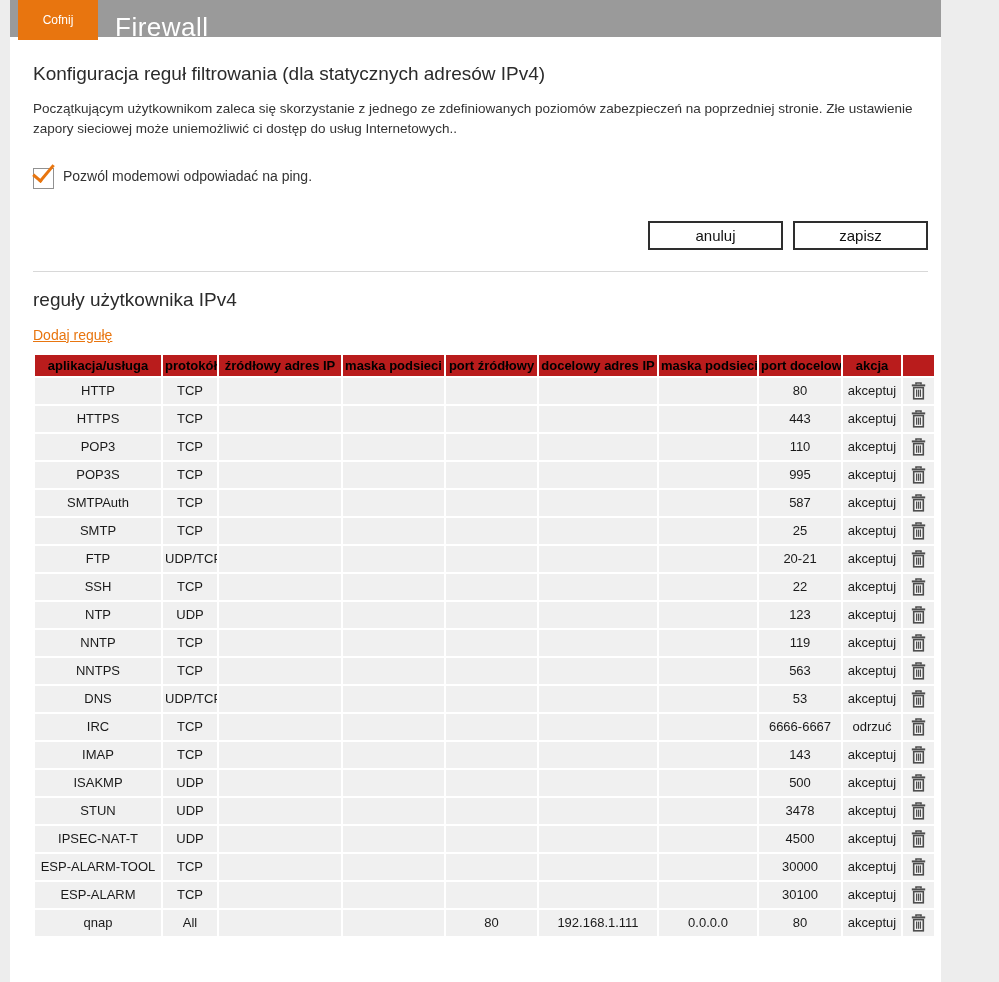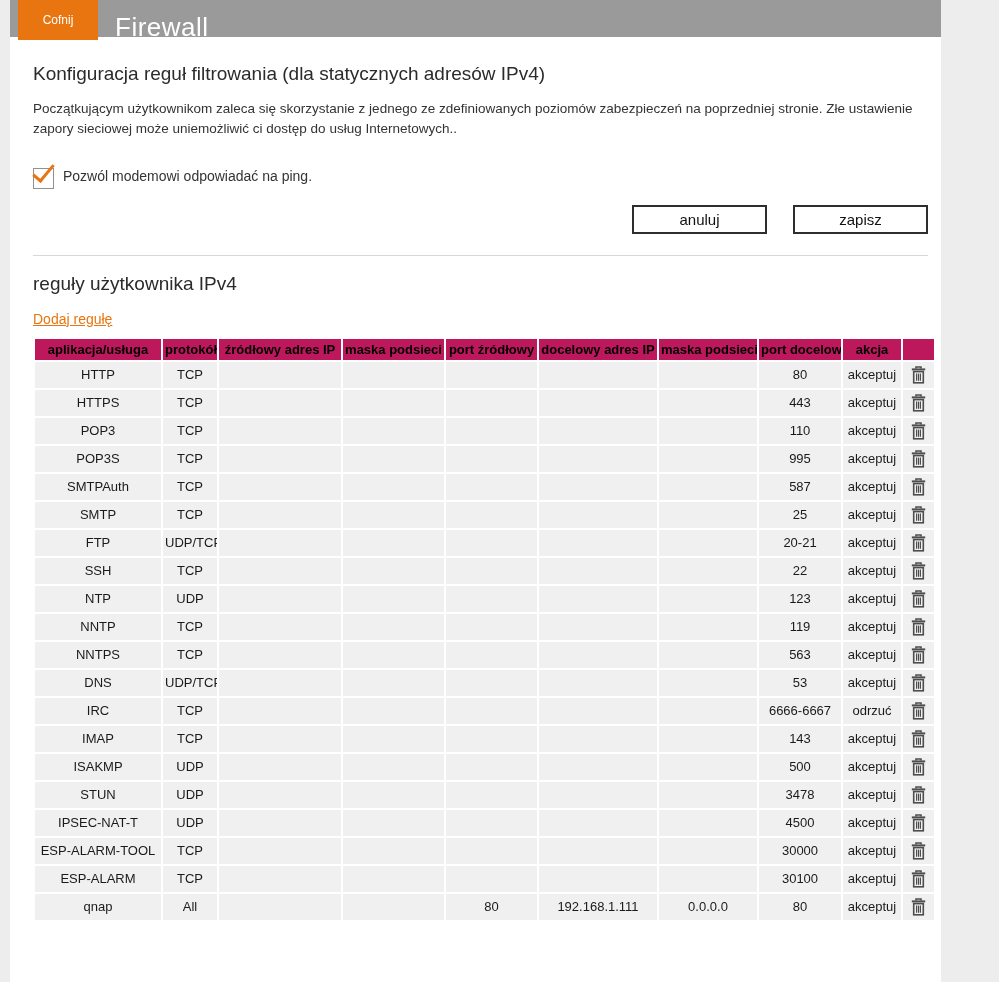--- a/index.html
+++ b/index.html
@@ -78,22 +78,22 @@
     left:4px;top:-9px;
     width:8px;height:19px;
     border-right:3.5px solid #e8750f;
     border-bottom:3.5px solid #e8750f;
     transform:rotate(40deg);
   }
   .checkbox-label{font-size:14px;color:#333;}
   .btn-row{
     display:flex;
     justify-content:flex-end;
-    gap:26px;
-    margin-top:16px;
+    gap:10px;
+    margin-top:32px;
   }
   .btn{
     width:135px;height:29px;
     background:#ffffff;
     border:2px solid #2e2e2e;
     font-size:15px;
     font-family:"Liberation Sans",sans-serif;
     color:#111;
     cursor:pointer;
   }
@@ -119,21 +119,21 @@
   
   table.rules{
     margin-top:9px;
     border-collapse:separate;
     border-spacing:2px;
     font-size:13px;
     table-layout:fixed;
     width:897px;
   }
   table.rules th{
-    background:#be185d;
+    background:#b91c1c;
     color:#000;
     font-weight:bold;
     padding:3px 2px;
     white-space:nowrap;
     overflow:hidden;
     text-align:center;
   }
   table.rules td{
     background:#f0f0f0;
     color:#1a1a1a;

